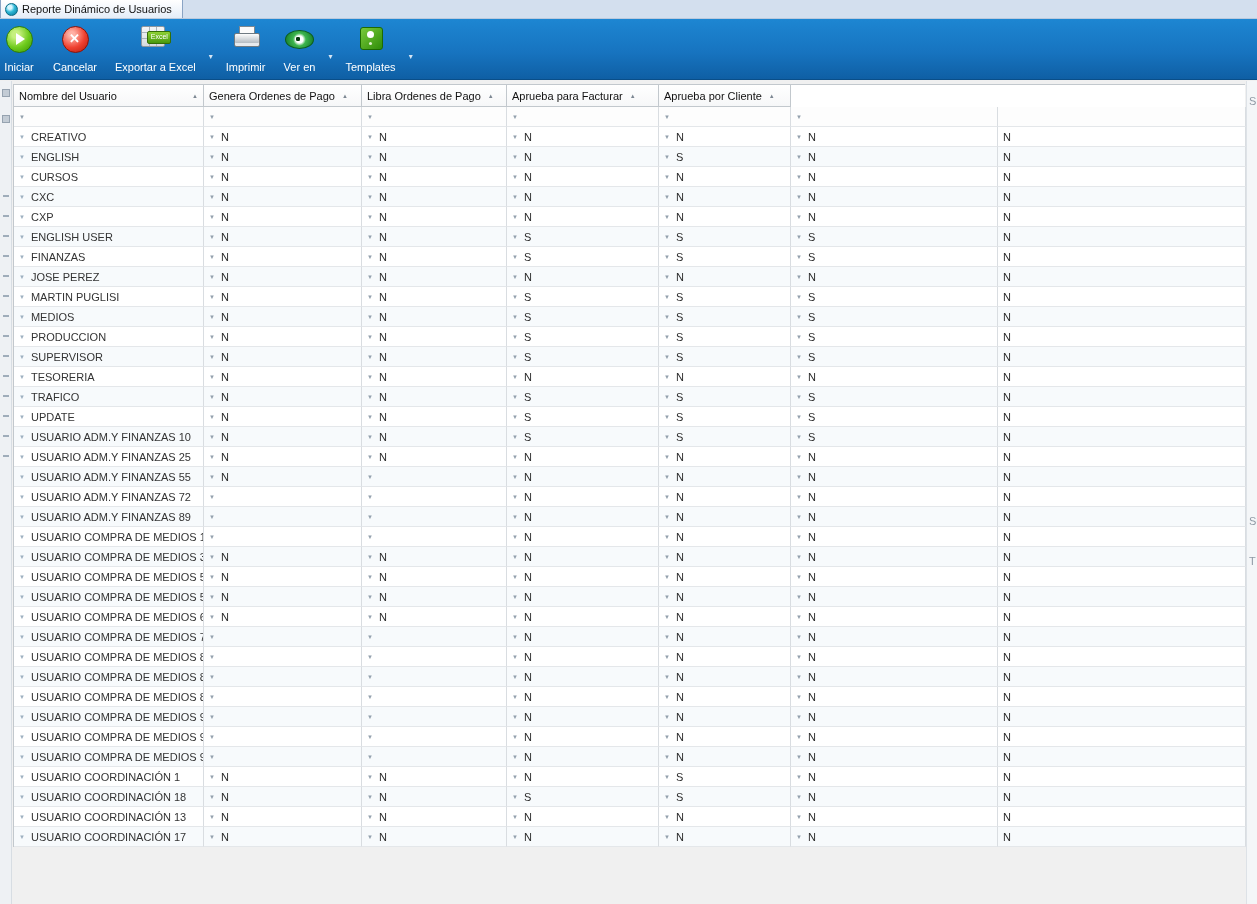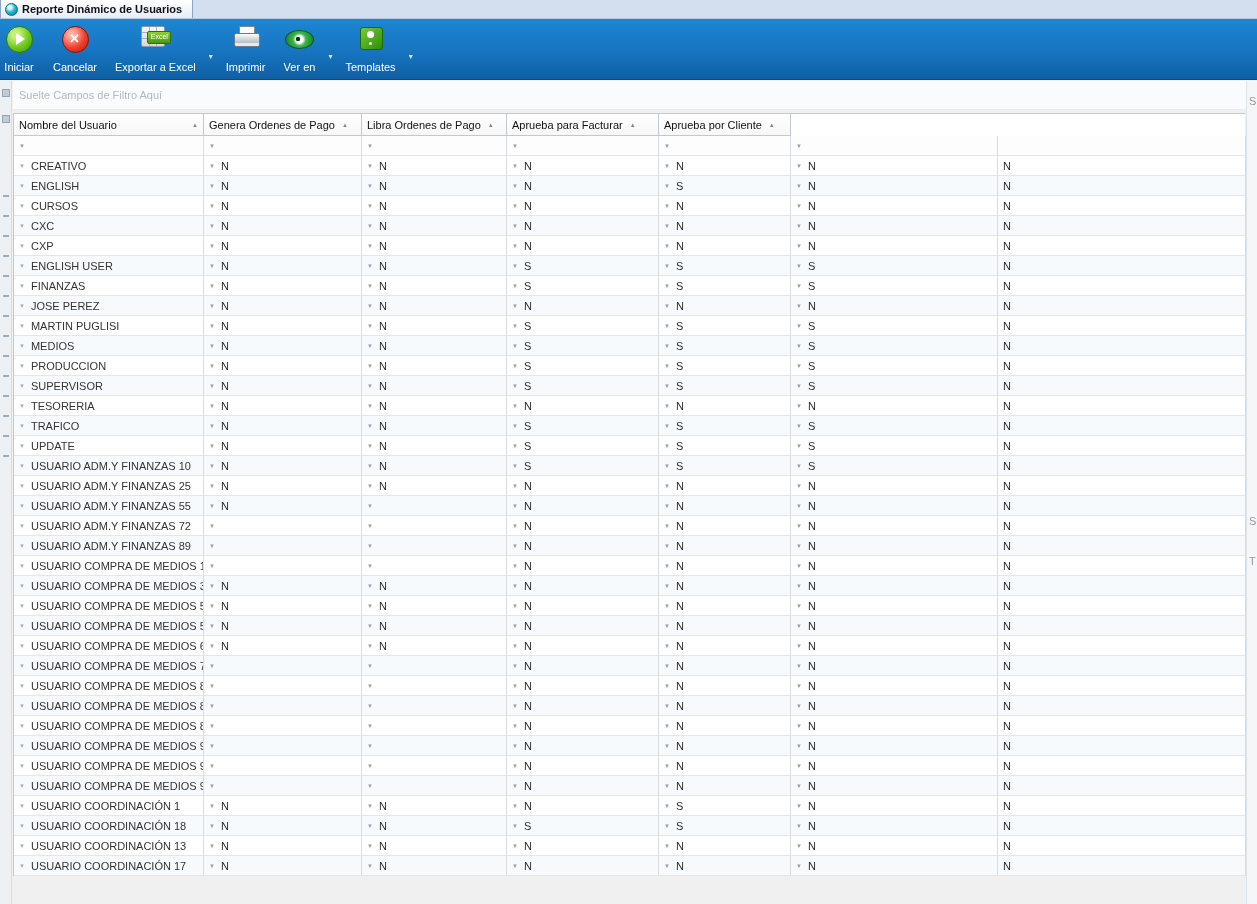--- a/index.html
+++ b/index.html
@@ -14,21 +14,21 @@
   
   .tabstrip {
     height:19px; background:#d3dfee; border-bottom:1px solid #b9c9dd;
     display:flex; align-items:flex-end;
   }
   .doc-tab {
     display:flex; align-items:center; gap:4px;
     height:19px; padding:0 10px 0 4px;
     background:linear-gradient(#ffffff,#e4edf8);
     border:1px solid #8aa4c4; border-bottom:none;
-    font-size:11px; font-weight:bold; color:#111;
+    font-size:11px; font-weight:normal; color:#111;
   }
   .app-icon {
     width:13px; height:13px; border-radius:50%;
     background:radial-gradient(circle at 35% 30%, #d8f6ff 0 2px, #2fb9d8 45%, #0b7fa0 90%);
     border:1px solid #0a6b86;
   }
 
   
   .toolbar {
     height:61px; background:linear-gradient(180deg,#1d86d2 0%,#1774c0 55%,#0f5fa4 100%);
@@ -213,23 +213,20 @@
   <div class="chip" style="top:34px"></div>
   <div class="marks"></div>
 </div>
 <div class="right-strip">
   <span class="edge-frag" style="top:14px">S</span>
   <span class="edge-frag" style="top:434px">Su</span>
   <span class="edge-frag" style="top:474px">T</span>
 </div>
 
 <div class="main">
-  <div class="dropzone">
-    <span>Suelte Campos de Filtro Aquí</span>
-  </div>
 
   <div class="grid">
     <div class="grow">
         <div class="cell hcell col0">
           <span class="">Nombre del Usuario</span>
           <span class="sort">▲</span>
         </div>
         <div class="cell hcell col1">
           <span class="">Genera Ordenes de Pago</span>
           <span class="sort">▲</span>

